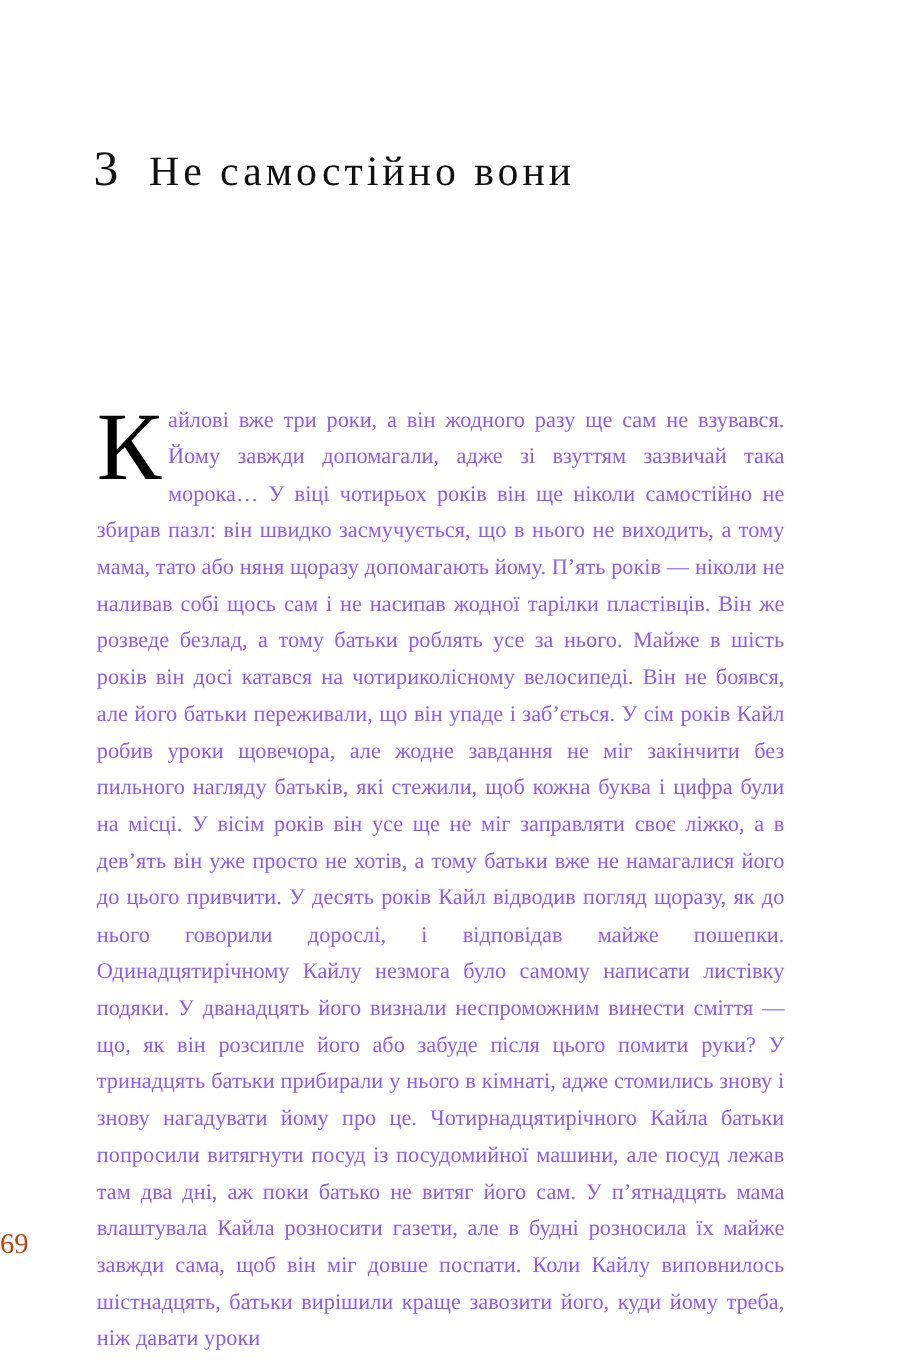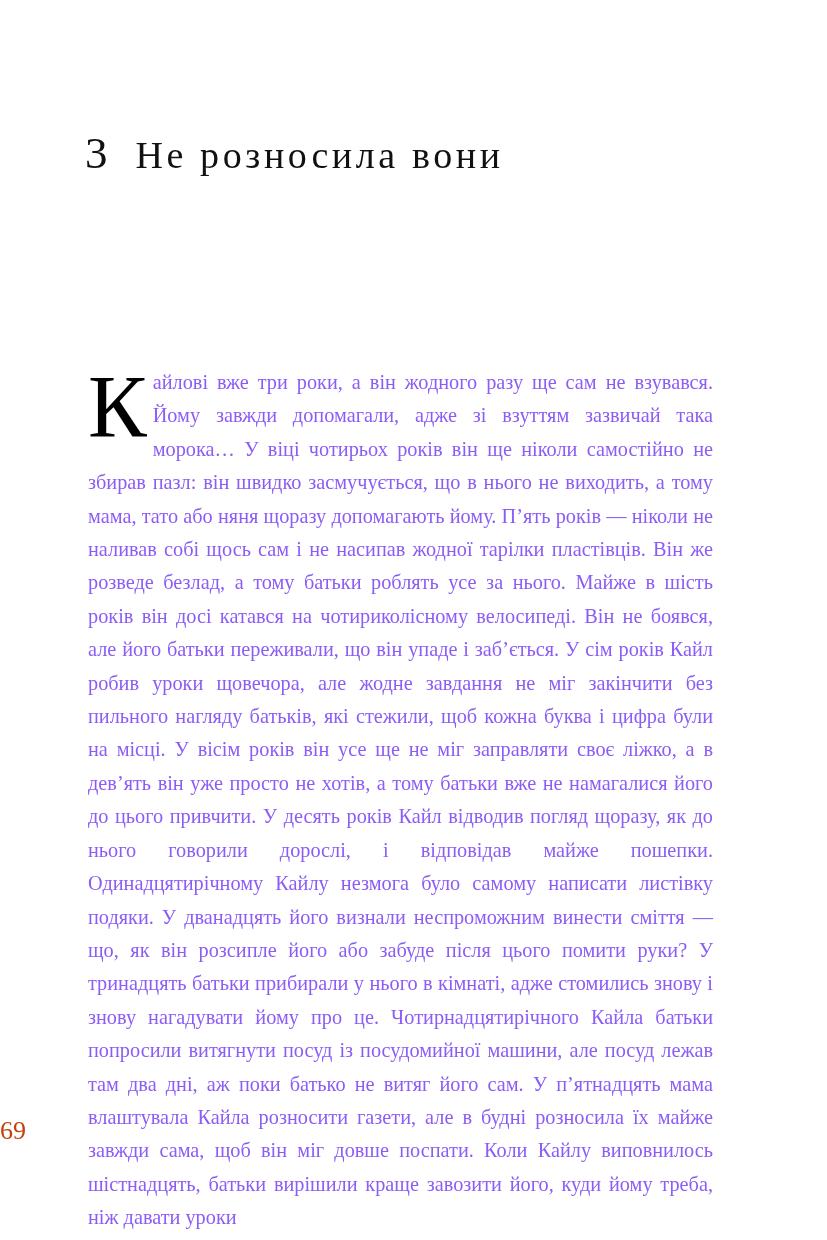--- a/index.html
+++ b/index.html
@@ -88,21 +88,21 @@
     color: #c2410c;
   }
 </style>
 </head>
 <body>
 
 <div class="page">
 
   <div class="chapter-head">
     <span class="chapter-number">3</span>
-    <span class="chapter-title">Не розносила вони</span>
+    <span class="chapter-title">Не самостійно вони</span>
   </div>
 
   <div class="body-block">
     <p class="body-text">Кайлові вже три роки, а він жодного разу ще сам не взувався. Йому завжди допомагали, адже зі взуттям зазвичай така морока… У віці чотирьох років він ще ніколи самостійно не збирав пазл: він швидко засмучується, що в нього не виходить, а тому мама, тато або няня щоразу допомагають йому. П’ять років — ніколи не наливав собі щось сам і не насипав жодної тарілки пластівців. Він же розведе безлад, а тому батьки роблять усе за нього. Майже в шість років він досі катався на чотириколісному велосипеді. Він не боявся, але його батьки переживали, що він упаде і заб’ється. У сім років Кайл робив уроки щовечора, але жодне завдання не міг закінчити без пильного нагляду батьків, які стежили, щоб кожна буква і цифра були на місці. У вісім років він усе ще не міг заправляти своє ліжко, а в дев’ять він уже просто не хотів, а тому батьки вже не намагалися його до цього привчити. У десять років Кайл відводив погляд щоразу, як до нього говорили дорослі, і відповідав майже пошепки. Одинадцятирічному Кайлу незмога було самому написати листівку подяки. У дванадцять його визнали неспроможним винести сміття — що, як він розсипле його або забуде після цього помити руки? У тринадцять батьки прибирали у нього в кімнаті, адже стомились знову і знову нагадувати йому про це. Чотирнадцятирічного Кайла батьки попросили витягнути посуд із посудомийної машини, але посуд лежав там два дні, аж поки батько не витяг його сам. У п’ятнадцять мама влаштувала Кайла розносити газети, але в будні розносила їх майже завжди сама, щоб він міг довше поспати. Коли Кайлу виповнилось шістнадцять, батьки вирішили краще завозити його, куди йому треба, ніж давати уроки</p>
   </div>
 
   <div class="folio">69</div>
 
 </div>
 

